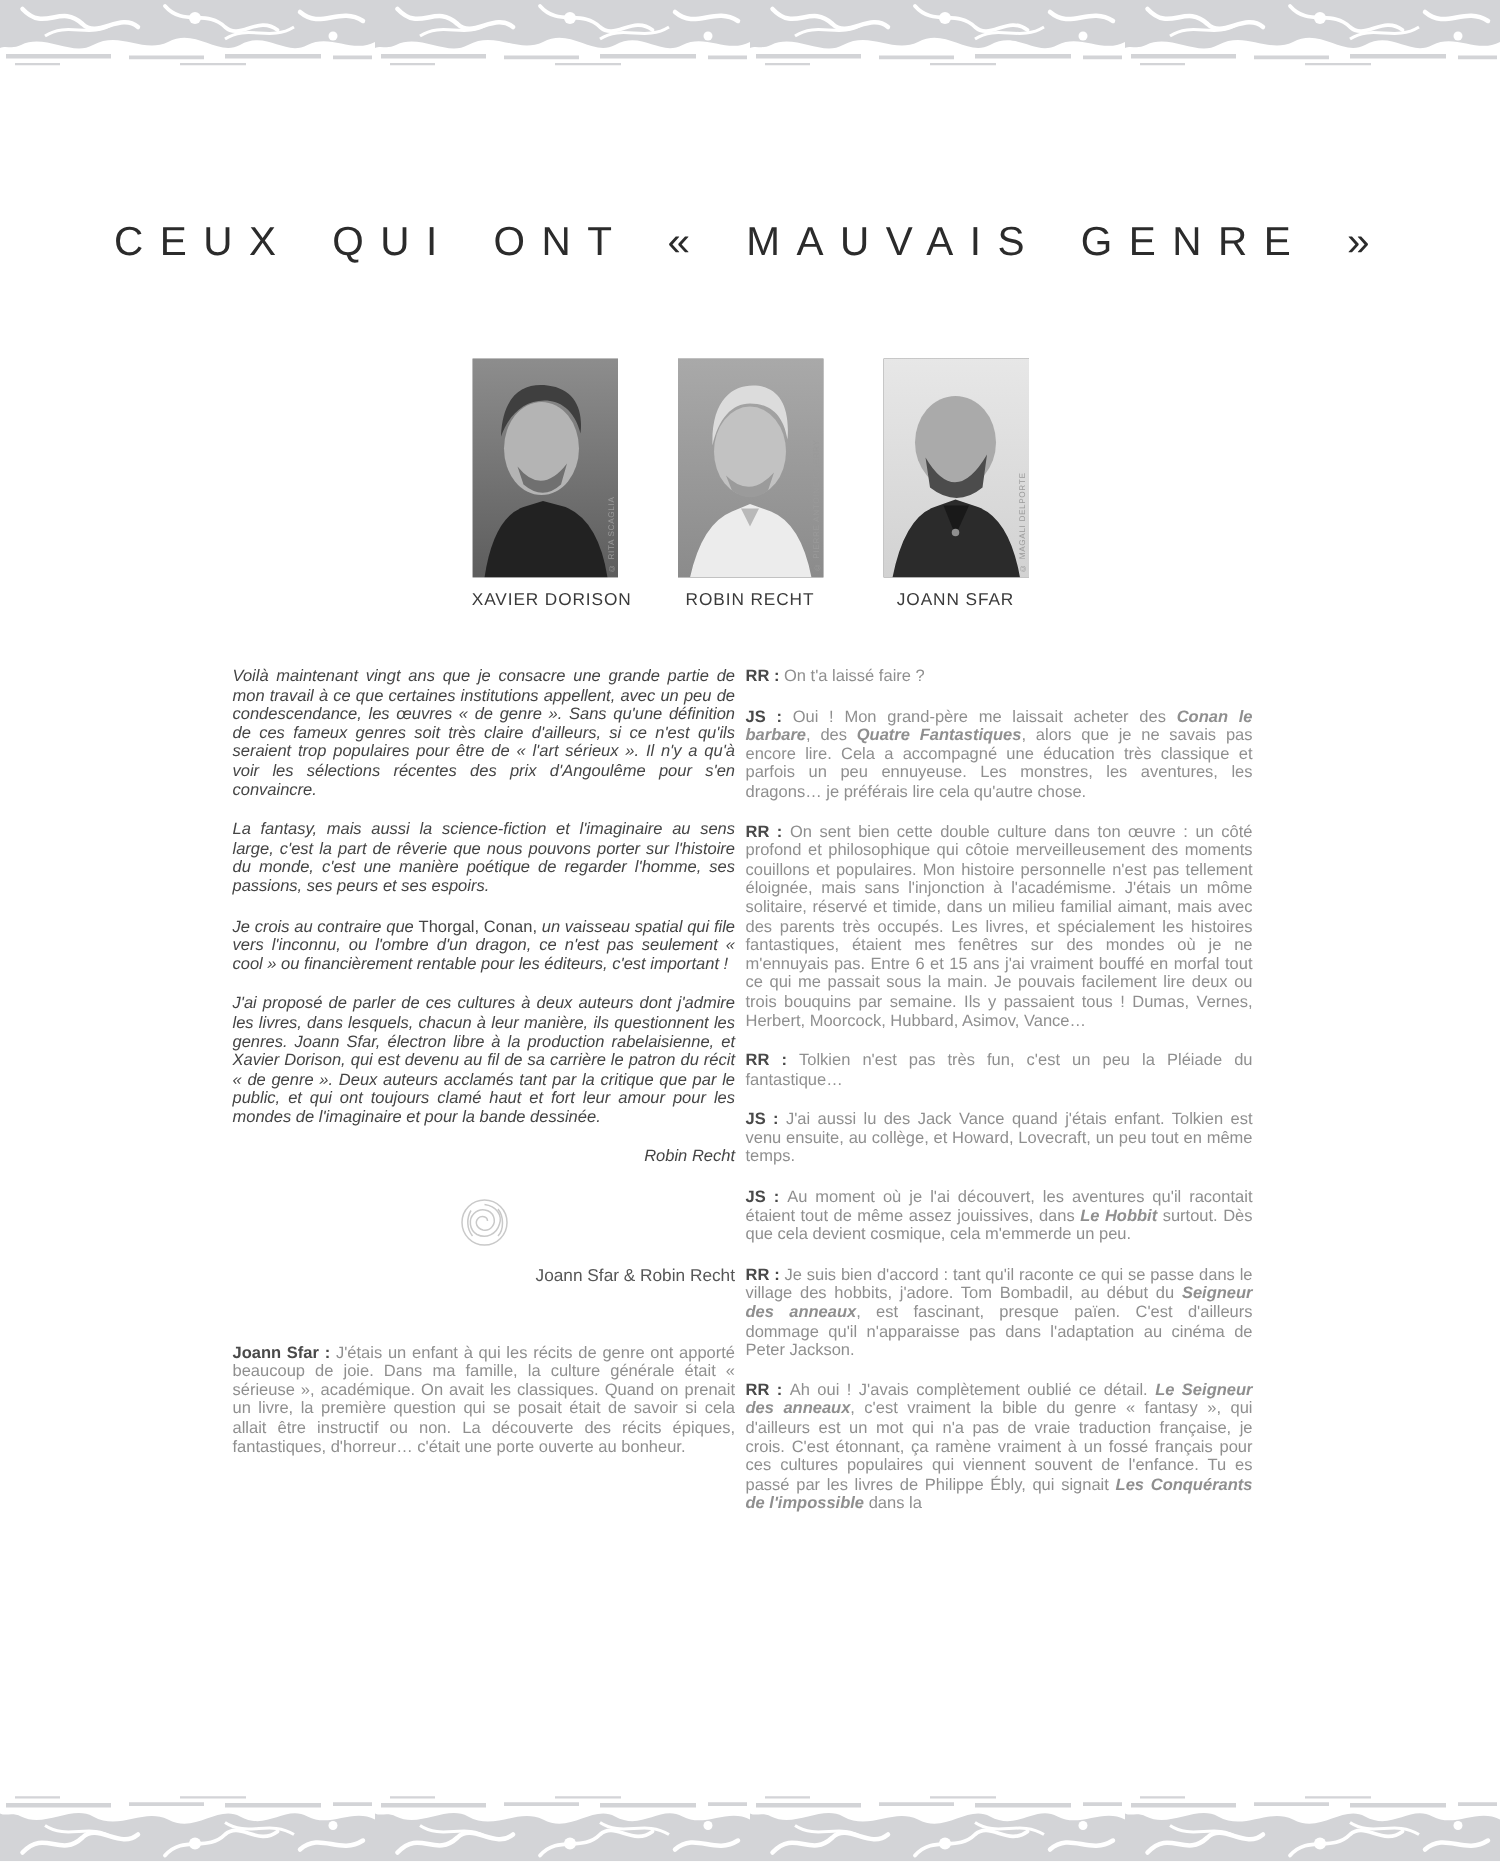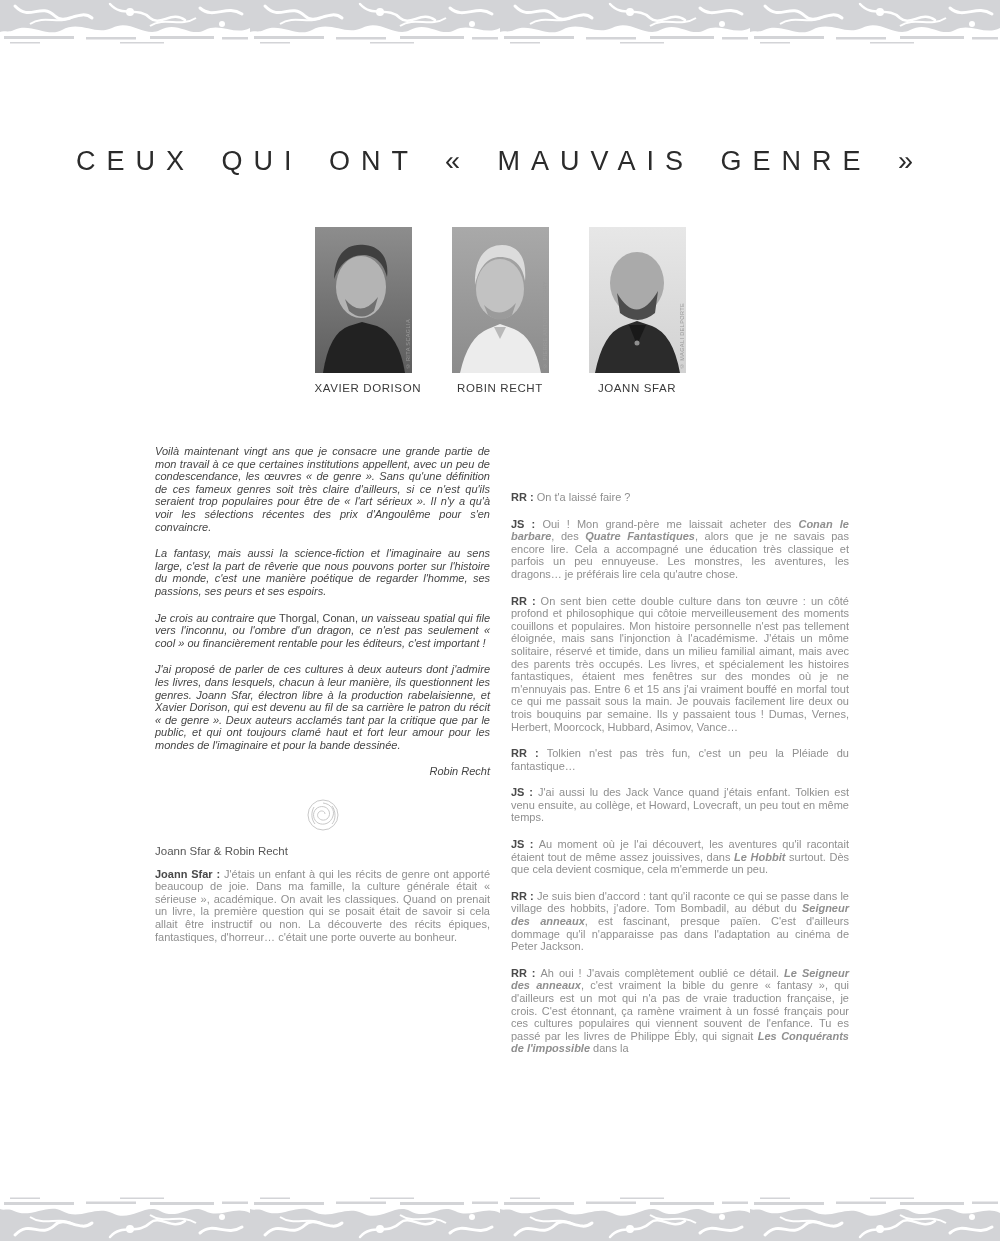--- a/index.html
+++ b/index.html
@@ -4,39 +4,39 @@
 <style>
   html,body{margin:0;padding:0;background:#fff;}
   .page{position:relative;width:1000px;height:1241px;background:#ffffff;overflow:hidden;
         font-family:"Liberation Sans", sans-serif;}
   .border{position:absolute;left:0;width:1000px;}
   .border.top{top:0;height:46px;}
   .border.bottom{bottom:0;height:52px;}
   h1.title{position:absolute;top:146px;left:0;width:100%;margin:0;text-align:center;
            font-size:27px;font-weight:400;letter-spacing:11px;word-spacing:8px;
            color:#2b2b2b;white-space:nowrap;}
-  .photos{position:absolute;top:227px;left:0;width:100%;display:flex;
+  .photos{position:absolute;top:239px;left:0;width:100%;display:flex;
           justify-content:center;gap:40px;}
   .photos figure{margin:0;width:97px;}
   .photo{position:relative;width:97px;height:146px;overflow:hidden;background:#888;}
   .photo svg{display:block;width:97px;height:146px;}
   .credit{position:absolute;right:1px;bottom:4px;writing-mode:vertical-rl;
           transform:rotate(180deg);font-size:5.5px;letter-spacing:.4px;color:#9a9a9a;
           white-space:nowrap;}
   figcaption{margin-top:9px;text-align:center;font-size:11.5px;letter-spacing:.6px;
              color:#3a3a3a;white-space:nowrap;}
-  .columns{position:absolute;top:445px;left:155px;width:694px;display:flex;gap:21px;
+  .columns{position:absolute;top:445px;left:155px;width:694px;display:flex;gap:7px;
            font-size:11px;line-height:12.6px;}
   .col.left{width:335px;}
-  .col.right{width:338px;margin-top:46px;}
+  .col.right{width:338px;}
   .intro-p{margin:0 0 14px;font-style:italic;color:#454545;text-align:justify;}
   .intro-p .roman{font-style:normal;}
   .sig{margin:14px 0 0;text-align:right;font-style:italic;color:#454545;}
   .orn{display:block;margin:20px auto 4px;width:34px;height:34px;}
-  .caption{margin:13px 0 10px;text-align:left;color:#565656;font-size:11.5px;}
+  .caption{margin:13px 0 38px;text-align:right;color:#565656;font-size:11.5px;}
   .qa{margin:0 0 14px;color:#8f8f8f;text-align:justify;}
   .qa .speaker{color:#4a4a4a;font-weight:bold;}
   .qa .em{font-style:italic;font-weight:bold;}
 </style>
 </head>
 <body>
 
 <div class="page">
 
   <div class="border top">

